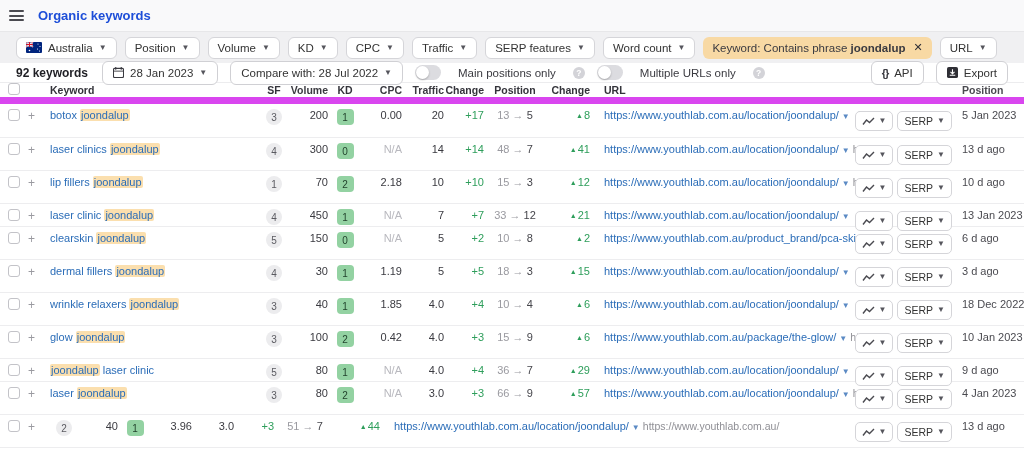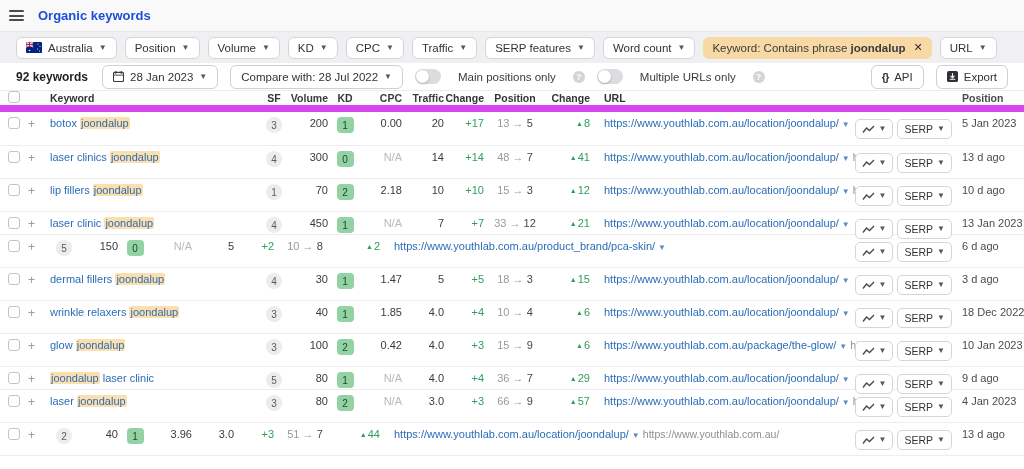--- a/index.html
+++ b/index.html
@@ -18,21 +18,21 @@
   .pill { display:inline-flex; align-items:center; gap:6px; height:22px; padding:0 9px; background:#fff;
           border:1px solid #d5d5d9; border-radius:6px; font-size:11.5px; color:#333; cursor:pointer; white-space:nowrap; }
   .caret { font-size:8px; color:#55555c; line-height:1; }
   .flag { width:16px; height:11px; border-radius:1px; overflow:hidden; flex:0 0 auto; }
   .chip { display:inline-flex; align-items:center; gap:8px; height:22px; padding:0 9px; background:#f8d9a4;
           border-radius:6px; font-size:11.5px; color:#3a3a40; white-space:nowrap; }
   .chip b { font-weight:bold; }
   .chip .x { font-size:11px; color:#2f2f35; cursor:pointer; font-weight:bold; }
 
   
-  .toolbar { height:28px; background:#fff; display:flex; align-items:center; padding:0 16px; gap:12px; border-bottom:1px solid #ececee; }
+  .toolbar { height:20px; background:#fff; display:flex; align-items:center; padding:0 16px; gap:12px; border-bottom:1px solid #ececee; }
   .kw-count { font-size:12px; font-weight:bold; color:#1f1f24; margin-right:2px; }
   .btn { display:inline-flex; align-items:center; gap:6px; height:24px; padding:0 10px; background:#fff;
          border:1px solid #d0d0d4; border-radius:6px; font-size:11.5px; color:#333; cursor:pointer; white-space:nowrap; }
   .toggle-group { display:inline-flex; align-items:center; gap:17px; font-size:11.5px; color:#3a3a40; }
   .toggle { width:26px; height:15px; border-radius:8px; background:#dcdce0; position:relative; cursor:pointer; flex:0 0 auto; }
   .toggle .knob { position:absolute; left:1px; top:1px; width:13px; height:13px; border-radius:50%; background:#fff; box-shadow:0 1px 2px rgba(0,0,0,.25); }
   .info { width:12px; height:12px; border-radius:50%; background:#d3d3d8; color:#fff; font-size:8.5px; font-weight:bold;
           display:inline-flex; align-items:center; justify-content:center; cursor:pointer; }
   .spacer { flex:1; }
   .braces { font-size:11px; font-weight:bold; color:#3a3a40; letter-spacing:-1px; }
@@ -332,20 +332,21 @@
       <span class="mini-btn">
         <span>SERP</span>
         <span class="caret">▼</span>
       </span>
     </span>
     <span class="cell c-upd">13 Jan 2023</span>
   </div>
       <div class="trow tr2">
     <span class="cell c-cb"><span class="checkbox"></span></span>
     <span class="cell c-plus">+</span>
+    <span class="cell c-kw"><a class="kw-link"><span>clearskin </span><span class="hl">joondalup</span><span></span></a></span>
     <span class="cell c-sf"><span class="sf-badge">5</span></span>
     <span class="cell c-vol">150</span>
     <span class="cell c-kd"><span class="kd-badge">0</span></span>
     <span class="cell c-cpc na">N/A</span>
     <span class="cell c-tr">5</span>
     <span class="cell c-chg">+2</span>
     <span class="cell c-pos"><span class="pos-from">10</span><span class="pos-arrow"> → </span><span class="pos-to">8</span></span>
     <span class="cell c-chg2"><span class="up-tri">▲</span><span>2</span></span>
     <span class="cell c-url">
       <span class="url-main"><a>https://www.youthlab.com.au/product_brand/pca-skin/</a><span class="url-caret">▼</span></span>
@@ -365,21 +366,21 @@
     </span>
     <span class="cell c-upd">6 d ago</span>
   </div>
       <div class="trow tr2">
     <span class="cell c-cb"><span class="checkbox"></span></span>
     <span class="cell c-plus">+</span>
     <span class="cell c-kw"><a class="kw-link"><span>dermal fillers </span><span class="hl">joondalup</span><span></span></a></span>
     <span class="cell c-sf"><span class="sf-badge">4</span></span>
     <span class="cell c-vol">30</span>
     <span class="cell c-kd"><span class="kd-badge">1</span></span>
-    <span class="cell c-cpc">1.47</span>
+    <span class="cell c-cpc">1.19</span>
     <span class="cell c-tr">5</span>
     <span class="cell c-chg">+5</span>
     <span class="cell c-pos"><span class="pos-from">18</span><span class="pos-arrow"> → </span><span class="pos-to">3</span></span>
     <span class="cell c-chg2"><span class="up-tri">▲</span><span>15</span></span>
     <span class="cell c-url">
       <span class="url-main"><a>https://www.youthlab.com.au/location/joondalup/</a><span class="url-caret">▼</span><span class="url-more">1 more</span></span>
       
     </span>
     <span class="cell c-act">
       <span class="mini-btn">

